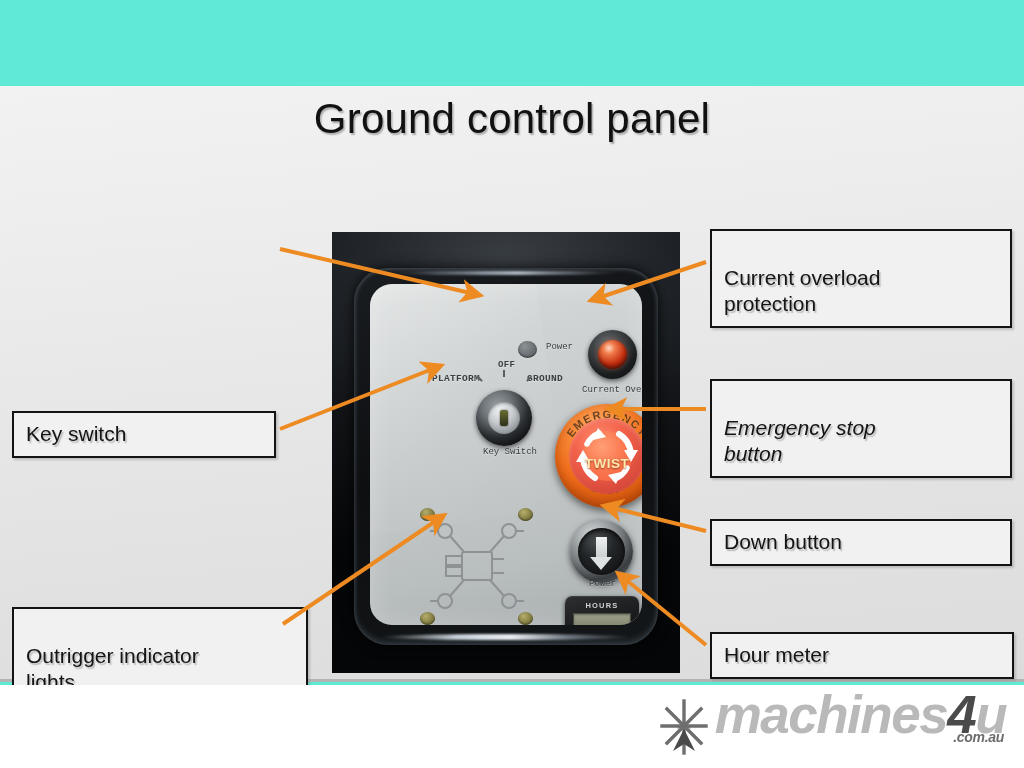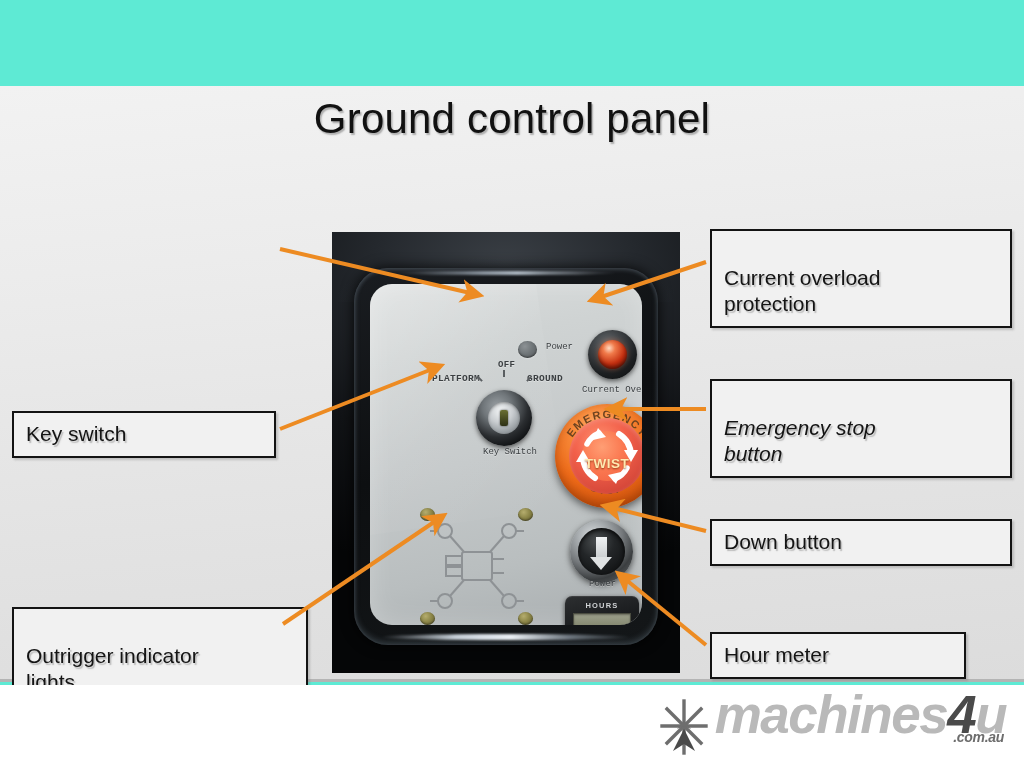--- a/index.html
+++ b/index.html
@@ -388,21 +388,21 @@
 
   <div class="callout" style="left:710px; top:379px; width:302px; white-space:pre-line;font-style:italic;">
     <span>Emergency stop
 button</span>
   </div>
 
   <div class="callout" style="left:710px; top:519px; width:302px;">
     <span>Down button</span>
   </div>
 
-  <div class="callout" style="left:710px; top:632px; width:256px;">
+  <div class="callout" style="left:710px; top:632px; width:304px;">
     <span>Hour meter</span>
   </div>
 
   <svg id="arrows">
     <defs>
       <marker id="ah" markerWidth="6" markerHeight="6" refX="4.6" refY="3" orient="auto" markerUnits="strokeWidth">
         <path d="M0,0 L6,3 L0,6 L1.6,3 z" fill="#ED8B22"></path>
       </marker>
     </defs>
     <g stroke="#ED8B22" stroke-width="4" fill="none" marker-end="url(#ah)">

